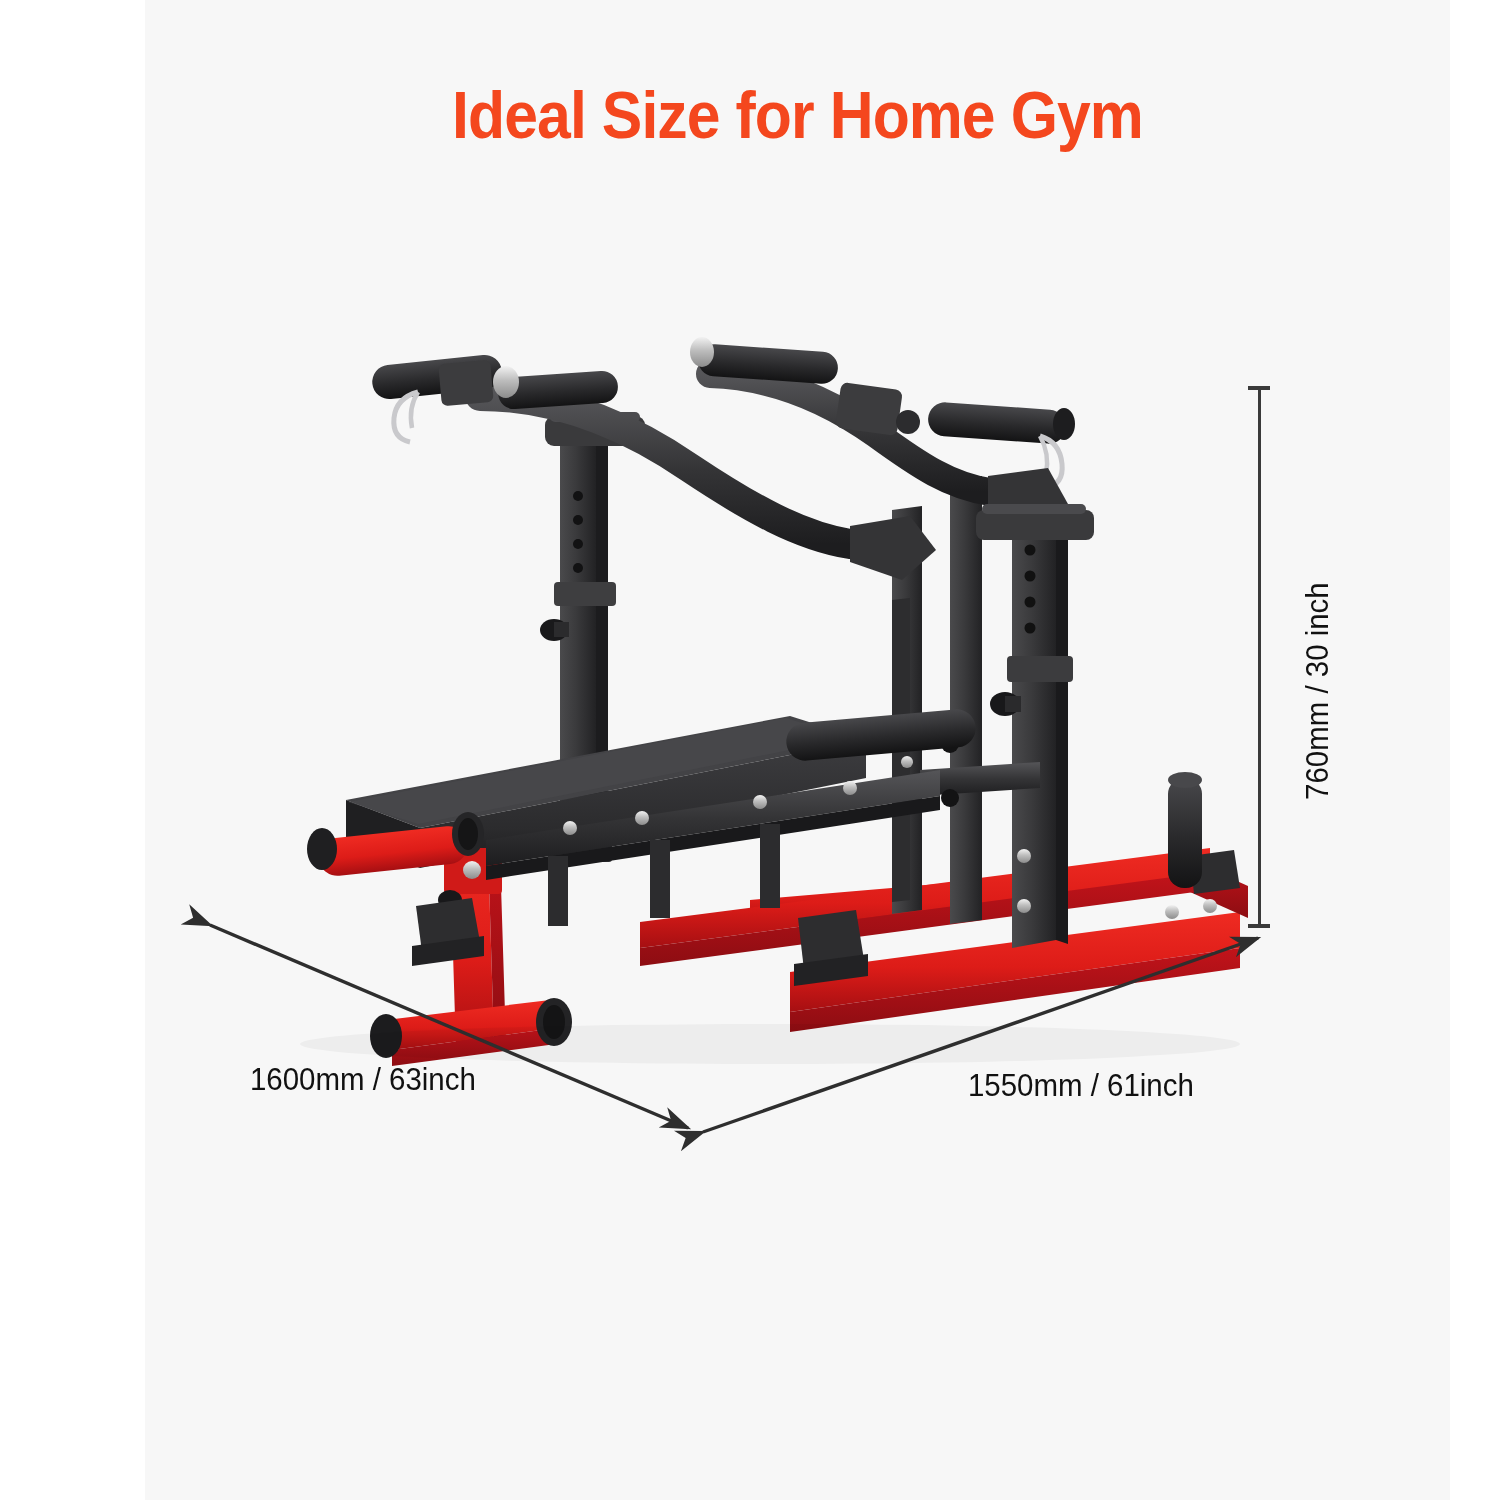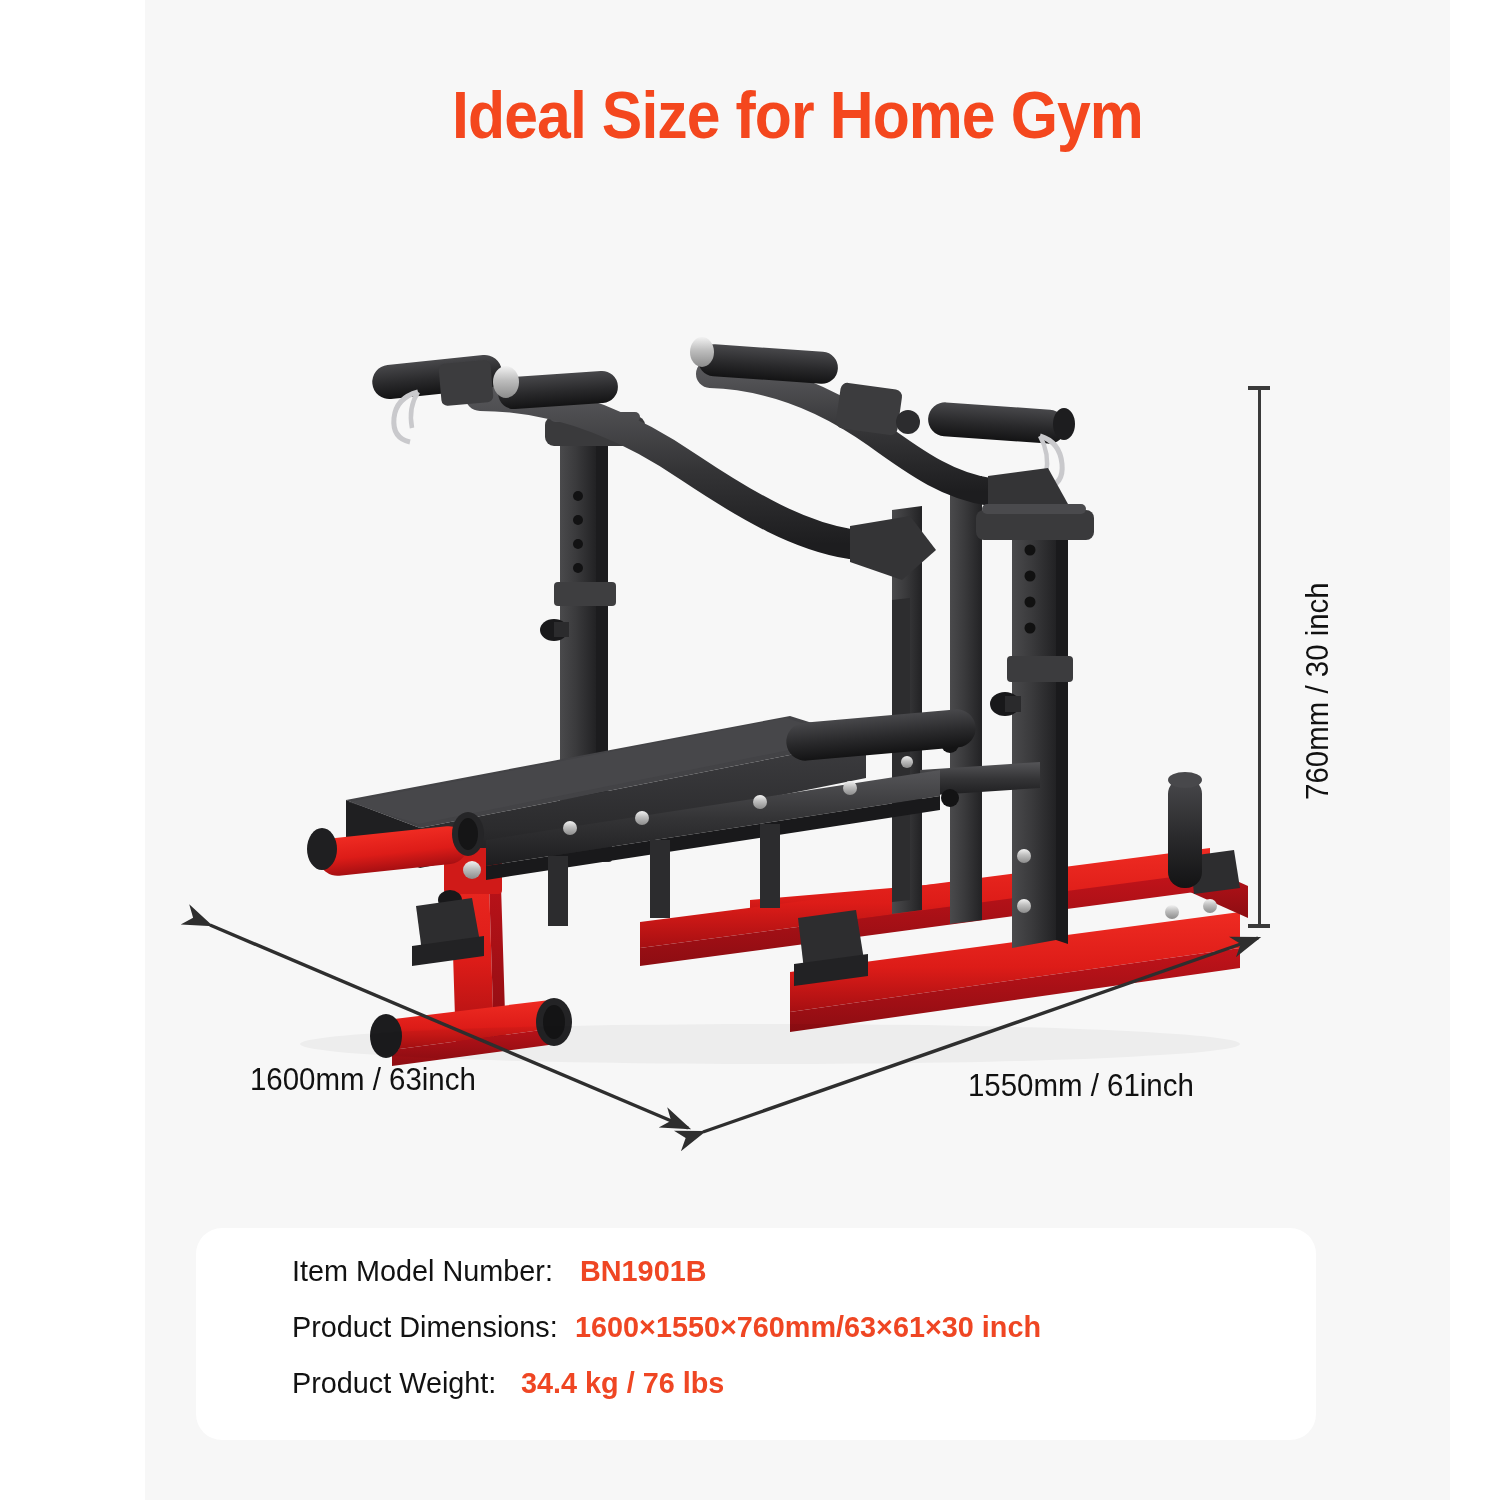--- a/index.html
+++ b/index.html
@@ -297,34 +297,14 @@
     </defs>
 
     <line x1="210" y1="925" x2="688" y2="1128" stroke="#2e2e2e" stroke-width="3.4" marker-start="url(#ah)" marker-end="url(#ah)"></line>
 
     <line x1="703" y1="1132" x2="1258" y2="938" stroke="#2e2e2e" stroke-width="3.4" marker-start="url(#ah)" marker-end="url(#ah)"></line>
   </svg>
 
   <div class="dimlabel" style="left:244px;top:1062px;">1600mm / 63inch</div>
   <div class="dimlabel" style="left:962px;top:1068px;">1550mm / 61inch</div>
 
-  <div class="card">
-    <div class="spec-list">
-
-      <div class="spec-row wide">
-        <span class="spec-label">Item Model Number:</span>
-        <span class="spec-value">BN1901B</span>
-      </div>
-
-      <div class="spec-row tight">
-        <span class="spec-label">Product Dimensions:</span>
-        <span class="spec-value">1600×1550×760mm/63×61×30 inch</span>
-      </div>
-
-      <div class="spec-row wide">
-        <span class="spec-label">Product Weight:</span>
-        <span class="spec-value">34.4 kg / 76 lbs</span>
-      </div>
-
-    </div>
-  </div>
 
 </div>
 
 </body></html>

